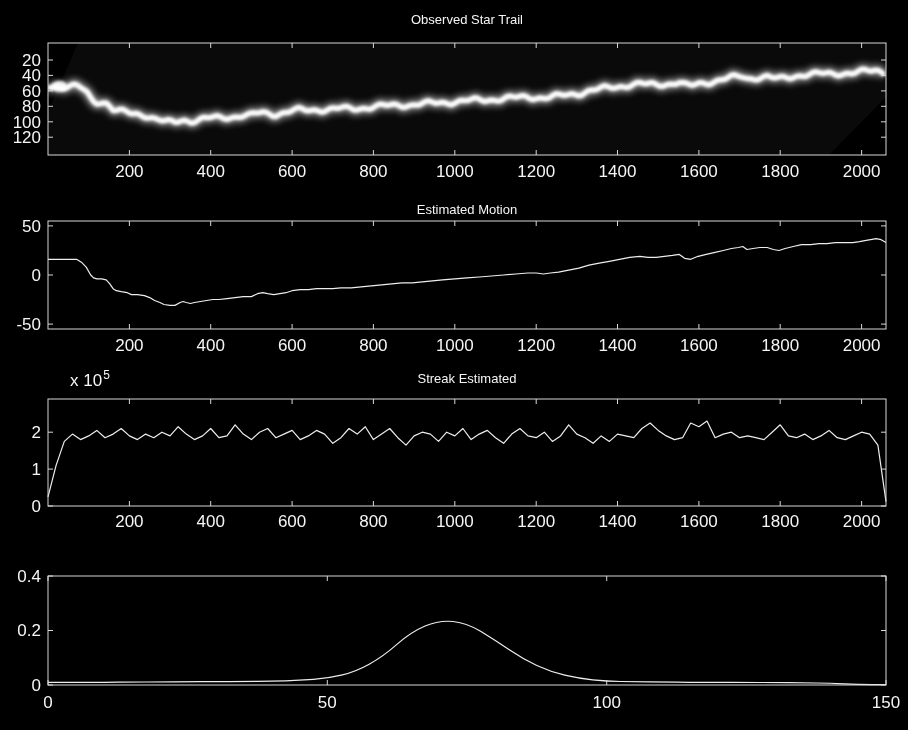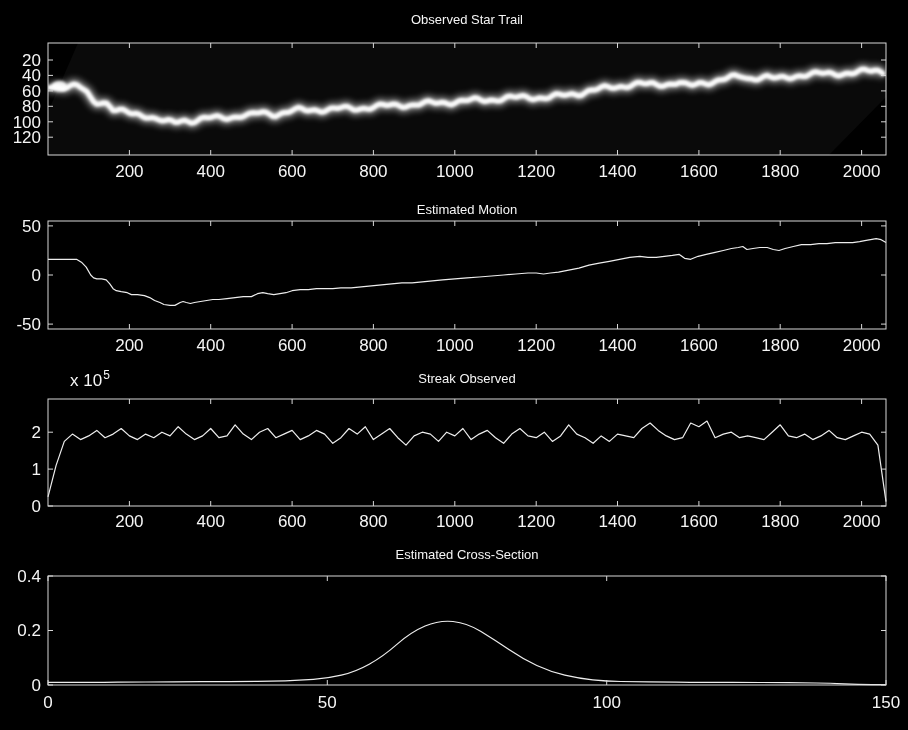--- a/index.html
+++ b/index.html
@@ -10,22 +10,21 @@
   .mult{position:absolute;left:46px;top:371px;color:#f5f5f5;font-size:17px;line-height:20px;margin-left:24px;}
   .mult .exp{font-size:12px;position:relative;top:-7px;margin-left:1px;}
   svg{position:absolute;left:0;top:0;}
 </style>
 </head>
 <body>
 
 <div id="fig">
   <div class="title" style="top:10px">Observed Star Trail</div>
   <div class="title" style="top:200px">Estimated Motion</div>
-  <div class="title" style="top:369px">Streak Observed</div>
-  <div class="title" style="top:545px">Estimated Cross-Section</div>
+  <div class="title" style="top:369px">Streak Estimated</div>
   <div class="mult"><span>x 10</span><span class="exp">5</span></div>
   <svg id="plots" width="908" height="730">
       <defs>
         <clipPath id="c0">
           <rect x="48" y="43" width="838" height="112"></rect>
         </clipPath>
         <filter id="b1" x="-15%" y="-80%" width="130%" height="260%">
           <feGaussianBlur stdDeviation="3.4"></feGaussianBlur>
         </filter>
         <filter id="b2" x="-15%" y="-80%" width="130%" height="260%">

